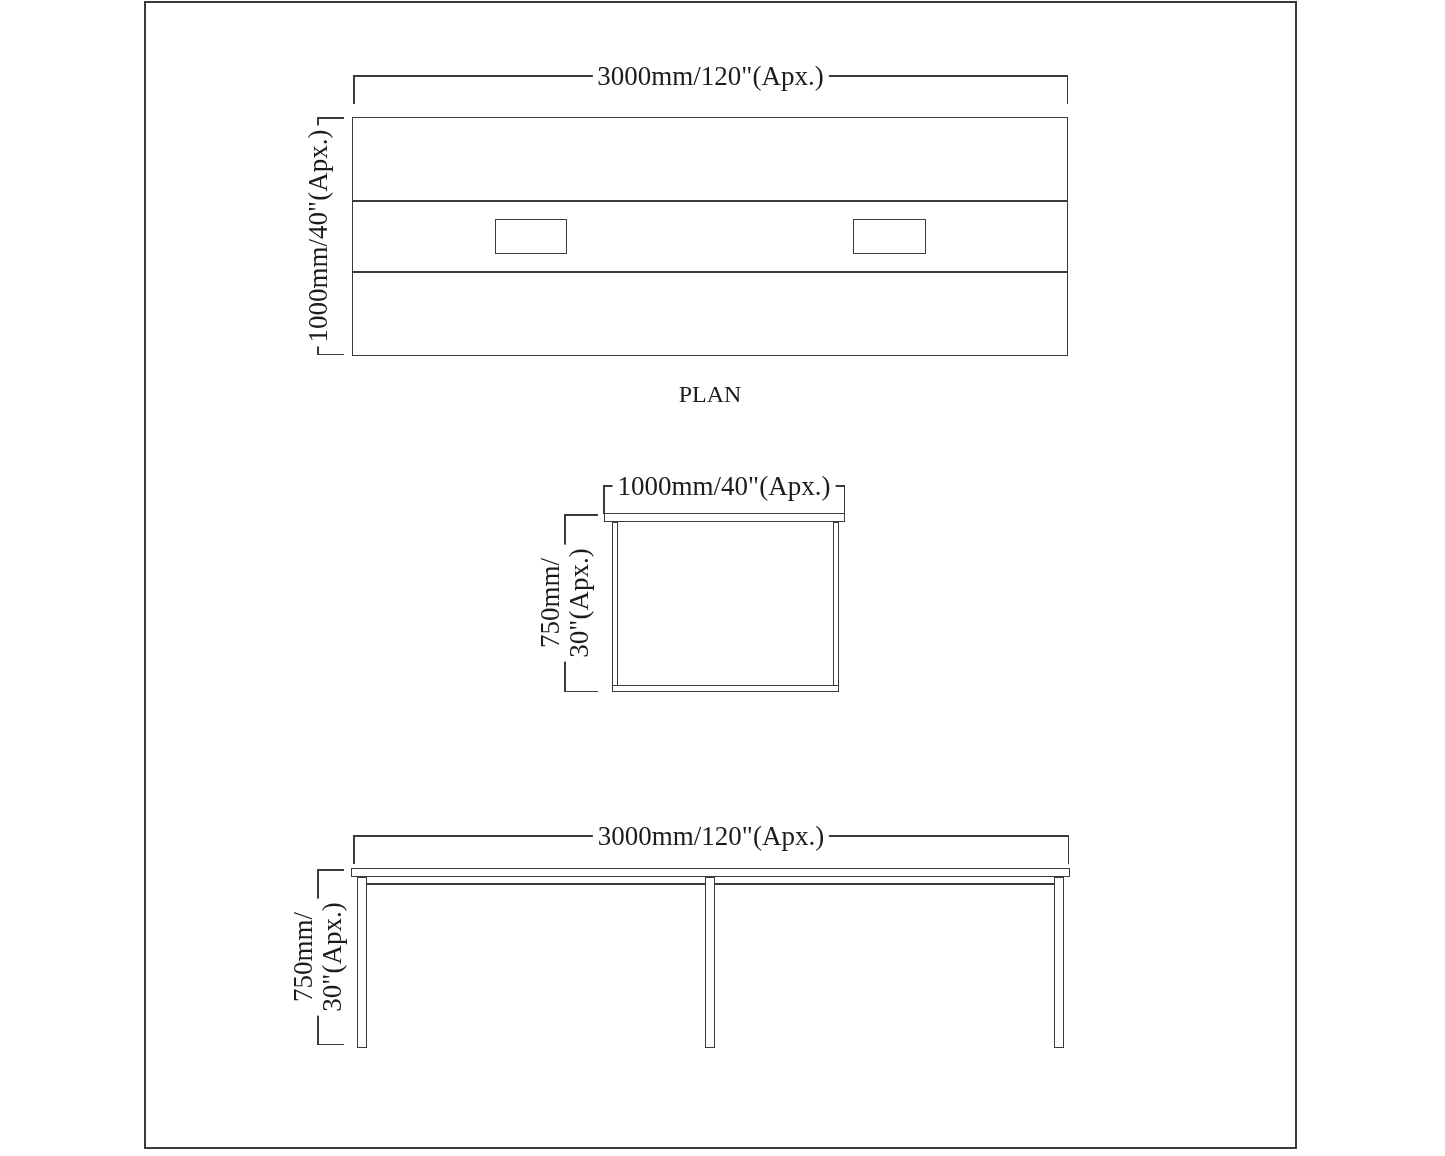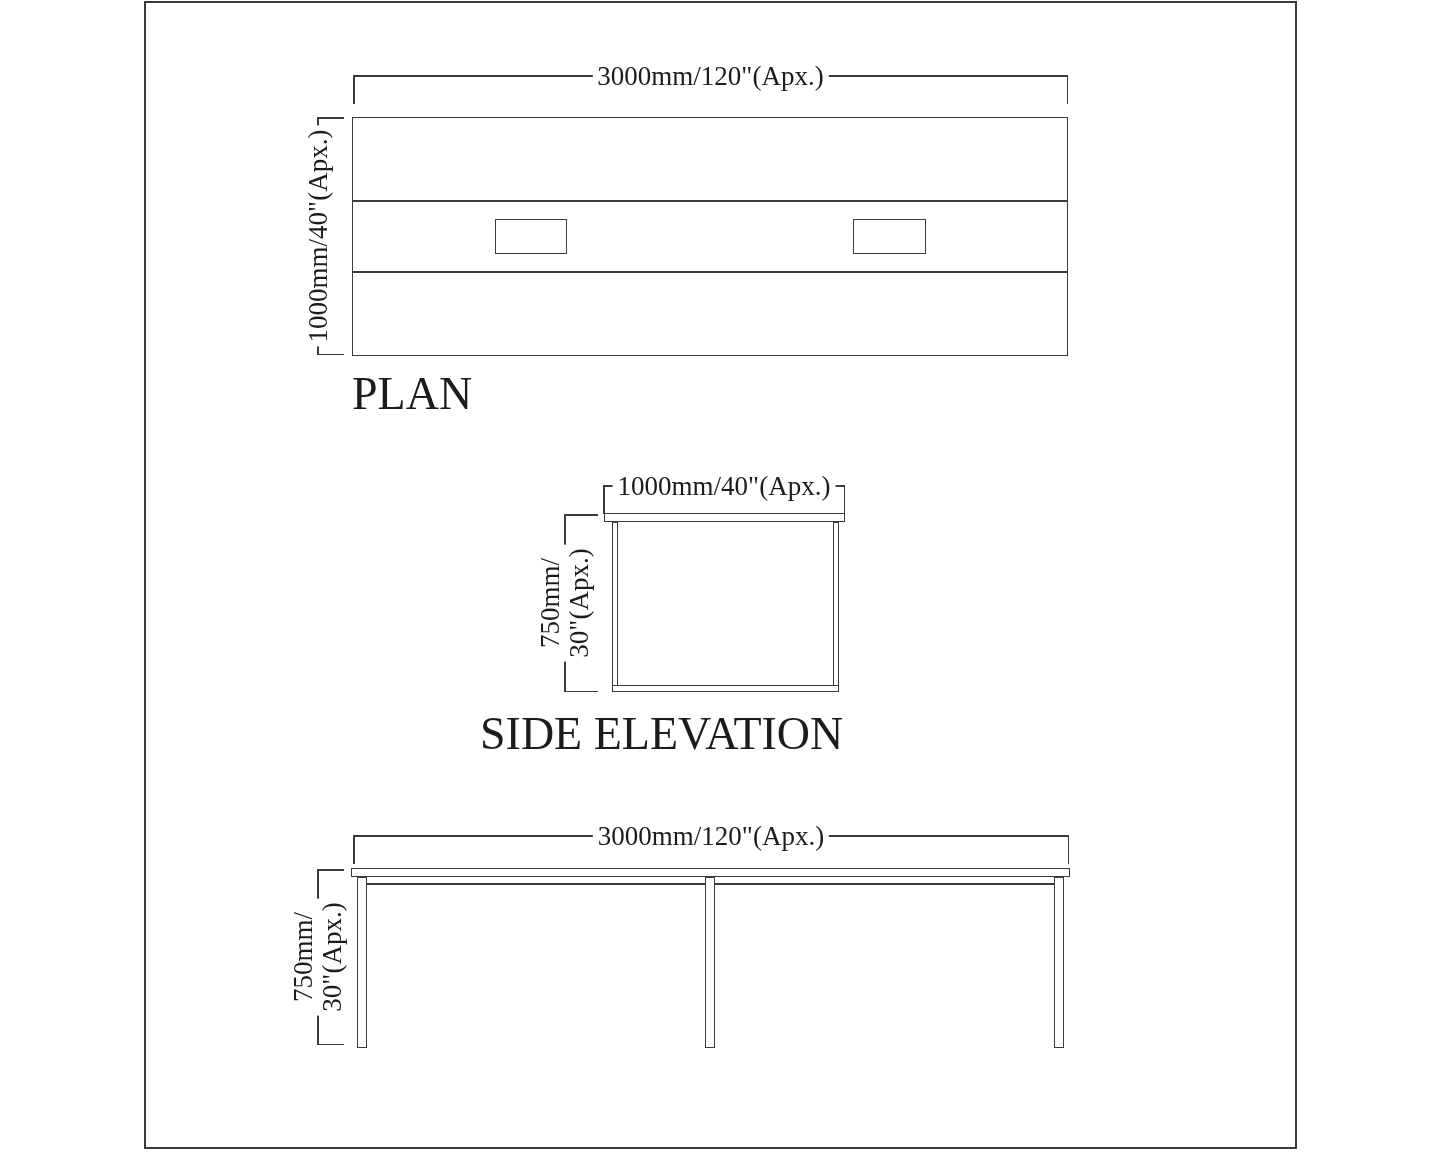--- a/index.html
+++ b/index.html
@@ -45,21 +45,21 @@
   .vdim .t-t{top:0;}
   .vdim .t-b{bottom:0;}
   .vdim.long-tick .tick{width:34px;}
   .vdim .txt{
     position:absolute;left:1px;top:50%;
     transform:translate(-50%,-50%) rotate(-90deg);
     background:#fff;padding:2px 4px;font-size:27px;line-height:29px;
     white-space:nowrap;text-align:center;color:var(--text-color);
   }
   .vtitle{
-    position:absolute;font-size:46px;line-height:36px;text-align:left;
+    position:absolute;font-size:24px;line-height:36px;text-align:center;
     color:var(--text-color);
   }
 </style>
 </head>
 <body>
 
 <div class="sheet">
   <div class="frame"></div>
 
   <div class="hdim" style="left:353px;top:75px;width:715px;">
@@ -96,21 +96,20 @@
     <i class="tick t-t"></i>
     <i class="tick t-b"></i>
     <span class="txt"><span>750mm/</span><br><span>30"(Apx.)</span></span>
   </div>
 
   <div class="rect" style="left:604px;top:513px;width:241px;height:9px;"></div>
   <div class="rect" style="left:612px;top:522px;width:6px;height:170px;"></div>
   <div class="rect" style="left:833px;top:522px;width:6px;height:170px;"></div>
   <div class="rect" style="left:612px;top:685px;width:227px;height:7px;"></div>
 
-  <div class="vtitle" style="left:480px;top:716px;width:482px;">SIDE ELEVATION</div>
 
   <div class="hdim" style="left:353px;top:835px;width:716px;">
     <i class="line"></i>
     <i class="tick t-l"></i>
     <i class="tick t-r"></i>
     <span class="txt">3000mm/120"(Apx.)</span>
   </div>
 
   <div class="vdim" style="left:317px;top:869px;height:176px;">
     <i class="line"></i>

